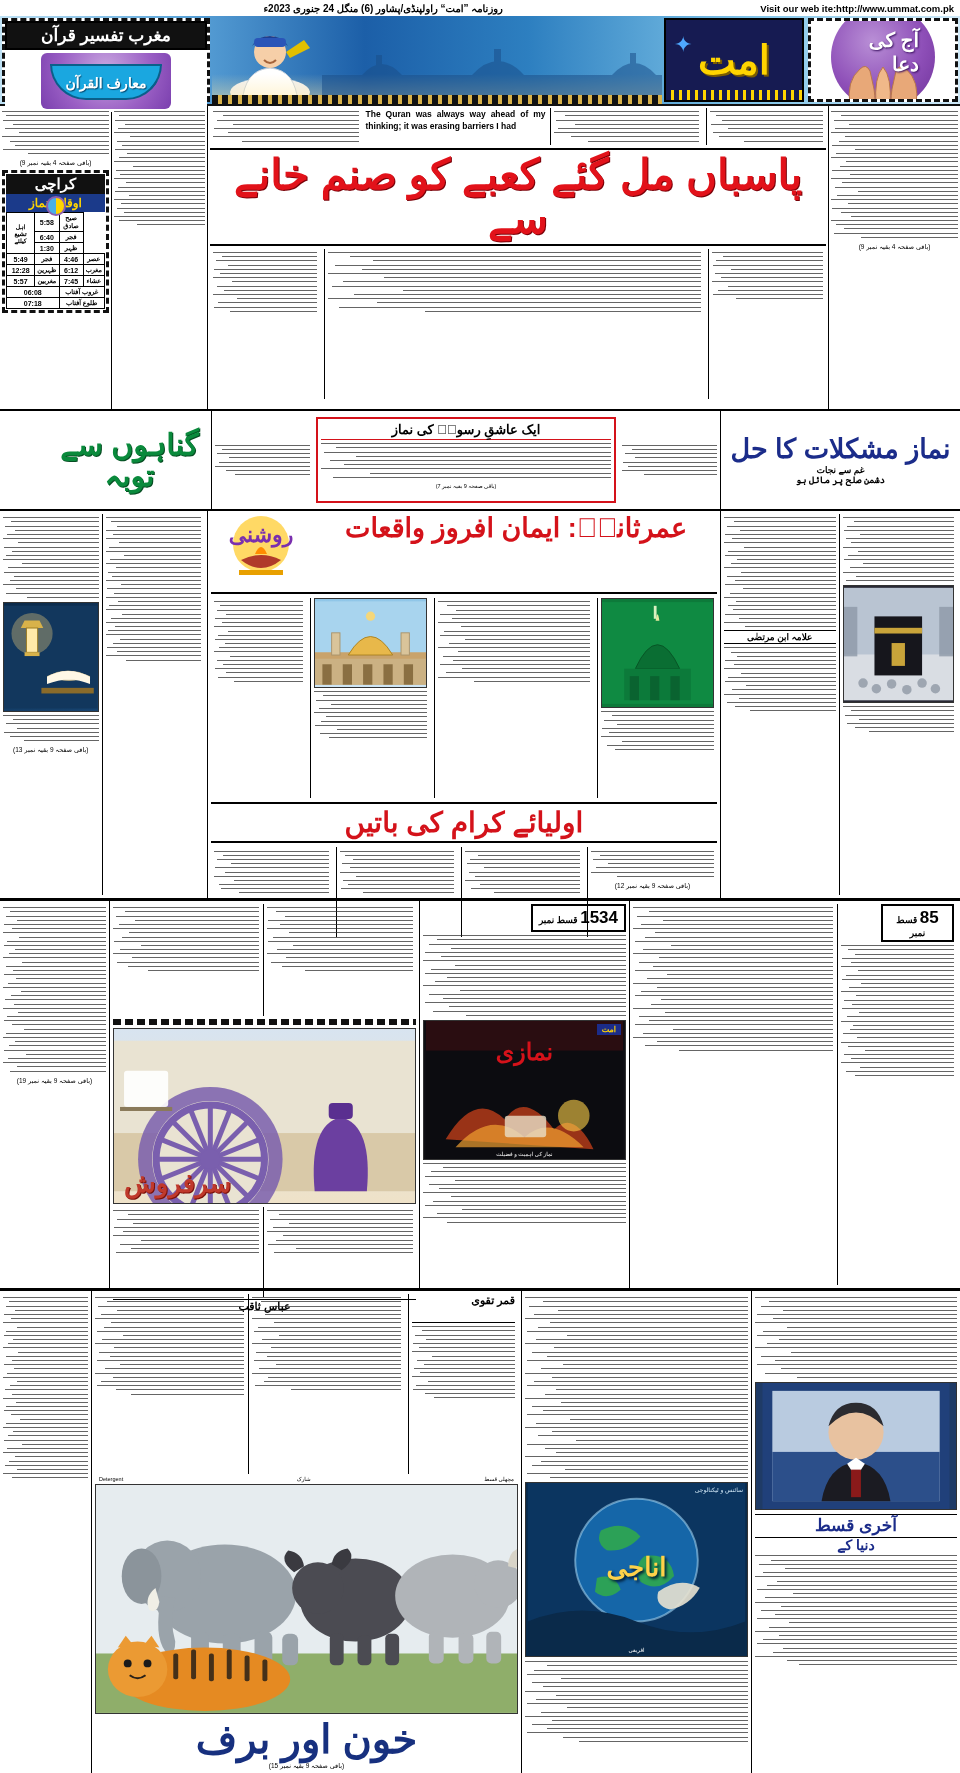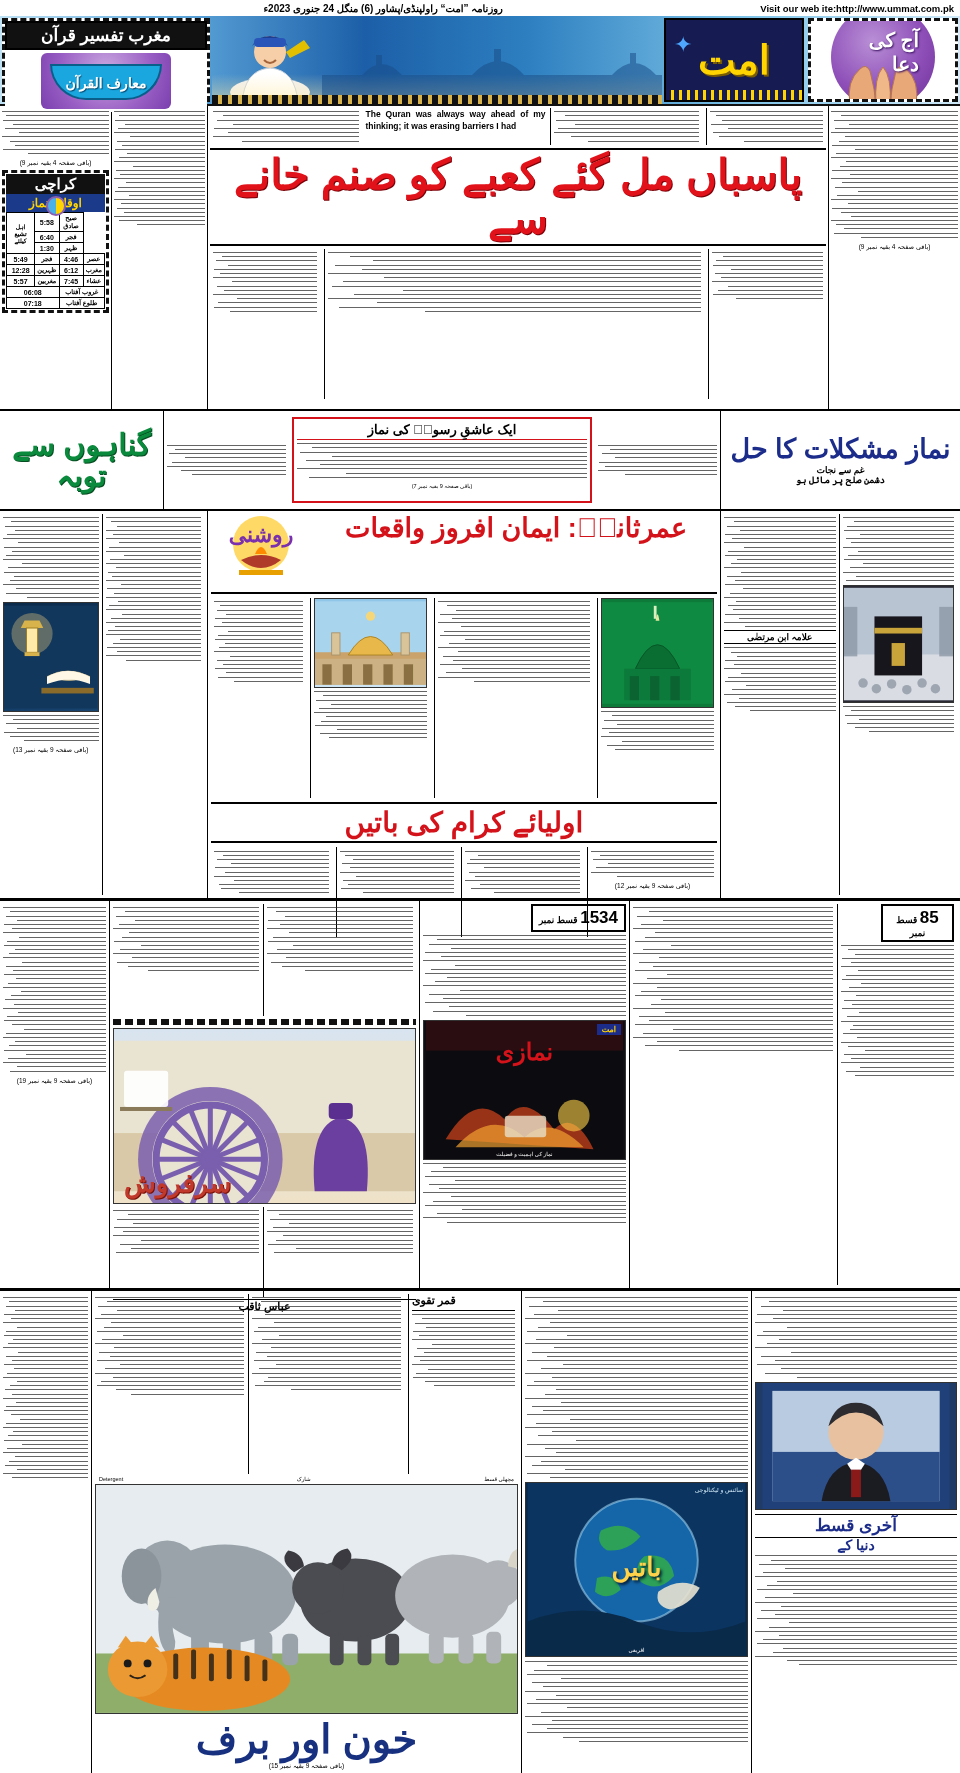--- a/index.html
+++ b/index.html
@@ -468,21 +468,21 @@
           <i style="width:96%"></i>
         <i style="width:90%"></i>
           <i style="width:98%"></i>
           <i style="width:76%"></i>
       </div>
       <div class="cont">(باقی صفحہ 4 بقیہ نمبر 9)</div>
     </div>
   </div>
 
   <div style="display:flex;height:100px;border-bottom:2px solid #000;">
-    <div style="width:164px;border-right:1px solid #000;padding:3px;display:flex;flex-direction:column;justify-content:center;">
+    <div style="width:164px;border-right:1px solid #000;padding:3px;display:flex;flex-direction:column;justify-content:center;margin-left:48px;">
       <div class="headline-green">گناہوں سے توبہ</div>
     </div>
 
     <div style="flex:1;padding:3px;display:flex;align-items:center;gap:6px;">
       <div style="flex:1;" class="ur tiny2 lines">
         <i style="width:100%"></i>
           <i style="width:93%"></i>
           <i style="width:98%"></i>
           <i style="width:85%"></i>
         <i style="width:96%"></i>
@@ -1308,21 +1308,21 @@
             <i style="width:99%"></i>
           <i style="width:84%"></i>
             <i style="width:95%"></i>
             <i style="width:100%"></i>
             <i style="width:89%"></i>
           <i style="width:92%"></i>
             <i style="width:98%"></i>
             <i style="width:74%"></i>
         </div>
         <div style="width:110px;" class="vsep col">
-          <div style="text-align:left;direction:rtl;font-size:11px;font-weight:bold;border-bottom:1px solid #000;padding-bottom:3px;">قمر تقوی</div>
+          <div style="text-align:right;direction:rtl;font-size:11px;font-weight:bold;border-bottom:1px solid #000;padding-bottom:15px;">قمر تقوی</div>
           <div class="ur tiny lines" style="margin-top:2px;">
             <i style="width:100%"></i>
               <i style="width:90%"></i>
               <i style="width:97%"></i>
               <i style="width:86%"></i>
             <i style="width:99%"></i>
               <i style="width:93%"></i>
               <i style="width:100%"></i>
               <i style="width:81%"></i>
             <i style="width:95%"></i>
@@ -1461,21 +1461,21 @@
             <path d="M74 48 q24 -12 40 6 q-14 16 -34 14 q-12 -8 -6 -20z"></path>
             <path d="M118 74 q26 -4 30 20 q-16 18 -34 6 q-8 -16 4 -26z"></path>
             <path d="M70 96 q18 -6 24 12 q-14 12 -26 2z"></path>
           </g>
           <circle cx="110" cy="78" r="62" fill="none" stroke="#9fd0ef" stroke-width="2" opacity=".6"></circle>
           <path d="M0 140 q55 -22 110 0 q55 22 110 0 l0 35 l-220 0z" fill="#0a2a4a"></path>
           <g fill="#e8e2d0" opacity=".9">
             <path d="M132 110 q22 -16 42 -4 q-10 18 -30 22 q-16 -4 -12 -18z"></path>
           </g>
         </svg>
-        <div style="position:absolute;left:0;right:0;top:40%;text-align:center;color:#ffd24a;font-size:26px;font-weight:bold;direction:rtl;text-shadow:2px 2px 3px #001b33;">باتیں</div>
+        <div style="position:absolute;left:0;right:0;top:40%;text-align:center;color:#ffd24a;font-size:26px;font-weight:bold;direction:rtl;text-shadow:2px 2px 3px #001b33;">اناجی</div>
         <div style="position:absolute;right:4px;top:3px;color:#cfe6f5;font-size:6px;direction:rtl;">سائنس و ٹیکنالوجی</div>
         <div style="position:absolute;left:0;right:0;bottom:3px;text-align:center;color:#fff;font-size:5.5px;direction:rtl;">افریقی</div>
       </div>
 
       <div class="ur tiny lines" style="margin-top:4px;">
         <i style="width:100%"></i>
           <i style="width:90%"></i>
           <i style="width:96%"></i>
           <i style="width:99%"></i>
         <i style="width:84%"></i>

